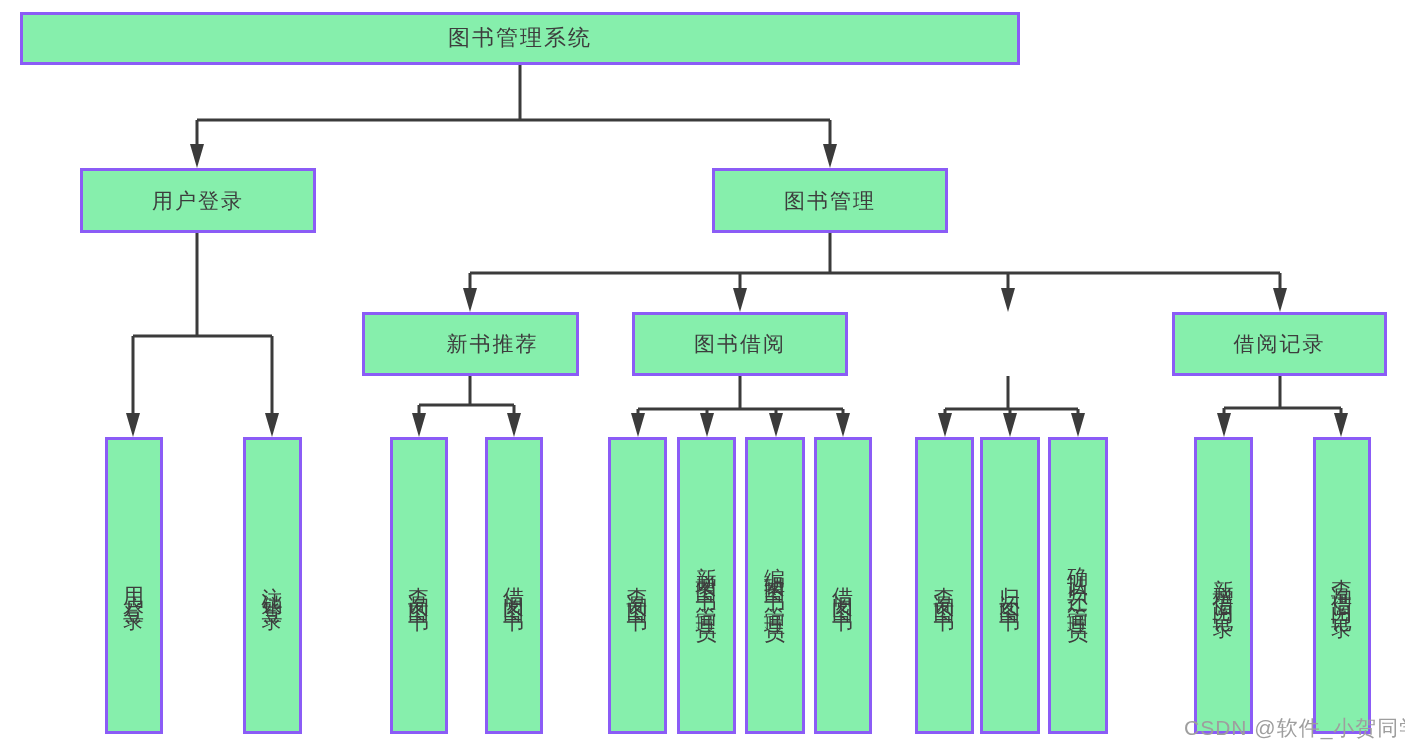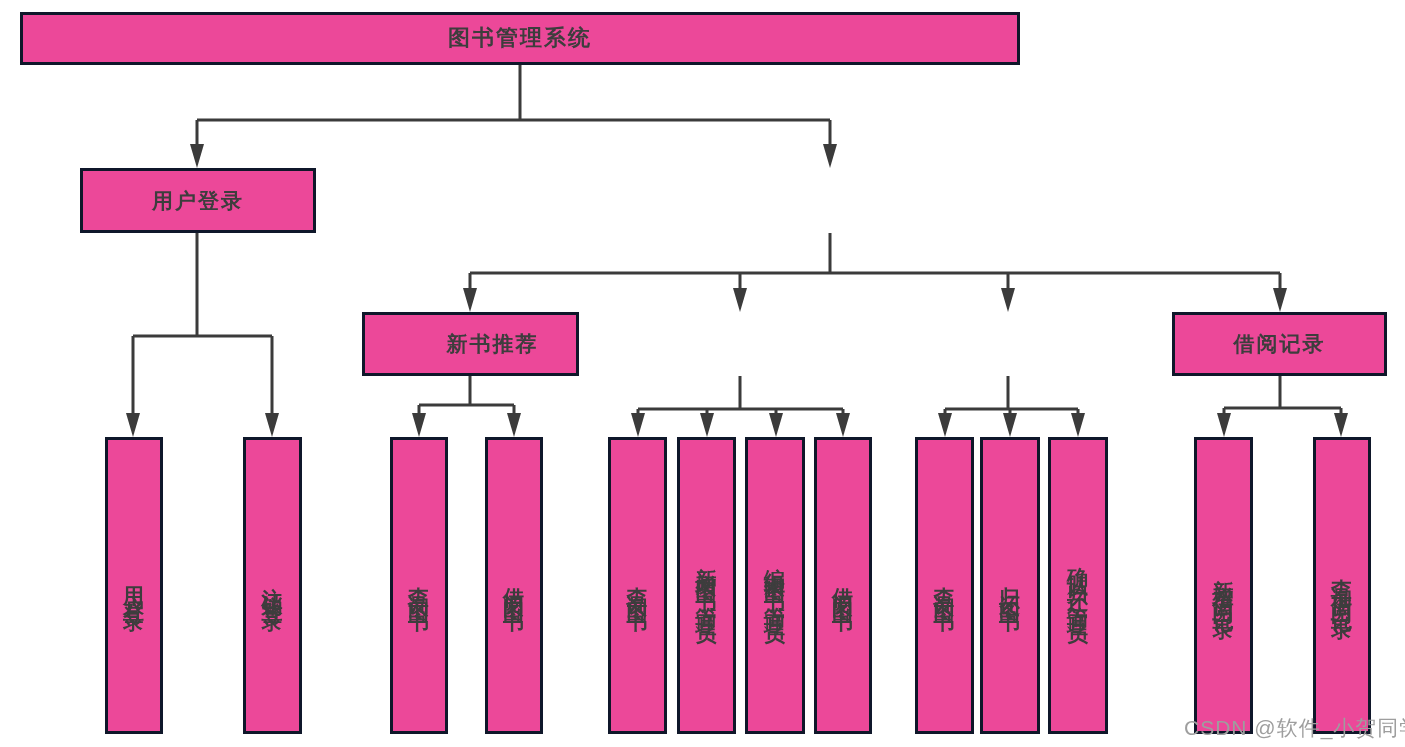--- a/index.html
+++ b/index.html
@@ -18,31 +18,30 @@
   .connectors {
     position: absolute;
     left: 0; top: 0;
     width: 1405px;
     height: 747px;
     pointer-events: none;
   }
   .box {
     position: absolute;
     box-sizing: border-box;
-    background: #ec4899;
-    border: 3px solid #0f172a;
+    background: #86efac;
+    border: 3px solid #8b5cf6;
     color: #3d3d3d;
     display: flex;
     align-items: center;
     justify-content: center;
     font-size: 21px;
     letter-spacing: 2px;
     text-align: center;
     line-height: 1.1;
-    font-weight: bold;
   }
   .box.root { font-size: 22px; }
   .box.v {
     writing-mode: vertical-rl;
     text-orientation: mixed;
     letter-spacing: 8px;
     font-size: 21px;
     padding: 6px 0;
   }
   .watermark {
@@ -96,22 +95,24 @@
       <polygon points="1003,413 1017,413 1010,437"></polygon>
       <polygon points="1071,413 1085,413 1078,437"></polygon>
       <polygon points="1217,413 1231,413 1224,437"></polygon>
       <polygon points="1334,413 1348,413 1341,437"></polygon>
     </g>
   </svg>
 
   <div class="box root" style="left:20px; top:12px; width:1000px; height:53px;">图书管理系统</div>
 
   <div class="box" style="left:80px; top:168px; width:236px; height:65px;">用户登录</div>
+  <div class="box" style="left:712px; top:168px; width:236px; height:65px;">图书管理</div>
 
   <div class="box" style="left:362px; top:312px; width:217px; height:64px;padding-left:44px;">新书推荐</div>
+  <div class="box" style="left:632px; top:312px; width:216px; height:64px;">图书借阅</div>
   <div class="box" style="left:1172px; top:312px; width:215px; height:64px;">借阅记录</div>
 
   <div class="box v" style="left:105px; top:437px; width:58px; height:297px;">用户登录</div>
   <div class="box v" style="left:243px; top:437px; width:59px; height:297px;">注销登录</div>
 
   <div class="box v" style="left:390px; top:437px; width:58px; height:297px;">查询图书</div>
   <div class="box v" style="left:485px; top:437px; width:58px; height:297px;">借阅图书</div>
 
   <div class="box v" style="left:608px; top:437px; width:59px; height:297px;">查询图书</div>
   <div class="box v" style="left:677px; top:437px; width:59px; height:297px;">新增图书（管理员）</div>

